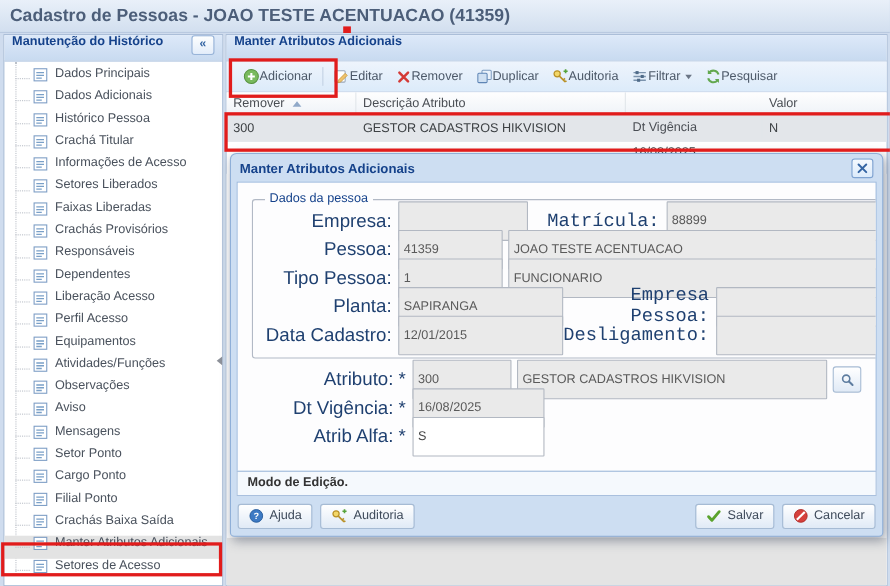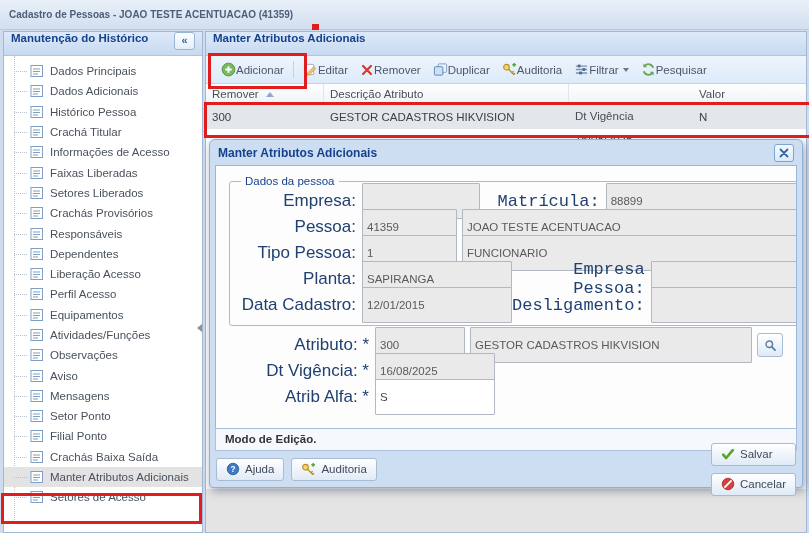--- a/index.html
+++ b/index.html
@@ -1,35 +1,35 @@
 <!DOCTYPE html>
 <html><head>
 <meta charset="utf-8">
 <style>
   html,body{margin:0;padding:0;width:809px;height:533px;overflow:hidden;
     font-family:"Liberation Sans",sans-serif;background:#cfdcee;position:relative;}
   
   .titlebar{position:absolute;left:0;top:0;width:809px;height:30px;box-sizing:border-box;
     background:linear-gradient(#e9f0f9,#d2dfef);border-bottom:1px solid #b9c9e0;
-    color:#4c5e79;font-weight:bold;font-size:10px;line-height:29px;padding-left:9px;}
+    color:#4c5e79;font-weight:bold;font-size:16px;line-height:29px;padding-left:9px;}
   
   .sidebar{position:absolute;left:3px;top:31px;width:200px;height:502px;box-sizing:border-box;
     border:1px solid #a3b8d4;background:#fff;display:flex;flex-direction:column;}
   .main{position:absolute;left:205px;top:31px;width:602px;height:502px;box-sizing:border-box;
     border:1px solid #a3b8d4;background:#fff;}
   .panel-hd{height:24px;flex:0 0 24px;background:linear-gradient(#dde9f9,#c8daf0);
     border-bottom:1px solid #aec4e0;display:flex;align-items:flex-start;padding:0 7px;
     color:#15428b;font-weight:bold;font-size:11.5px;box-sizing:border-box;}
   .collapse-btn{margin-left:auto;width:19px;height:16px;border:1px solid #98b4d8;border-radius:3px;
     background:linear-gradient(#fdfefe,#e3edfa);color:#3465a4;font-size:11px;line-height:14px;
     text-align:center;font-weight:bold;}
   
   .tree{flex:1;position:relative;padding-top:5px;overflow:hidden;}
   .tree-line{position:absolute;left:10px;top:0;bottom:10px;border-left:1px dotted #bcc1c9;}
-  .titem{height:20.3px;display:flex;align-items:center;padding-left:26px;position:relative;
+  .titem{height:20.3px;display:flex;padding-left:26px;position:relative;
     color:#49515c;font-size:11.5px;white-space:nowrap;}
   .titem::before{content:"";position:absolute;left:10px;top:50%;width:13px;border-top:1px dotted #bcc1c9;}
   .titem .nico{width:14px;height:14px;margin-right:6px;flex:0 0 14px;}
   .titem.selected{background:#e3e3e3;}
   
   .toolbar{height:28px;background:linear-gradient(#eef4fc,#dcebfa);border-bottom:1px solid #c2d3e8;
     display:flex;align-items:center;padding:0 9px;box-sizing:border-box;}
   .tbtn{display:flex;align-items:center;gap:0;color:#4c5868;font-size:11.5px;padding:0 6px;height:22px;}
   .tsep{width:1px;height:17px;background:#c3d2e4;margin:0 3px;}
   .caret-down{width:0;height:0;border-left:3px solid transparent;border-right:3px solid transparent;
@@ -51,21 +51,21 @@
     background:#cddef2;border:1px solid #8fafd8;border-radius:6px 6px 4px 4px;
     box-shadow:2px 3px 10px rgba(70,80,100,.5);padding:0 5px 5px;display:flex;flex-direction:column;z-index:40;}
   .dlg-hd{height:25px;display:flex;align-items:center;padding:0 3px;flex:0 0 25px;}
   .dlg-title{color:#15428b;font-weight:bold;font-size:12px;}
   .dlg-close{margin-left:auto;width:18px;height:16px;border:1px solid #7fa3d1;border-radius:3px;
     background:linear-gradient(#f4f9fe,#dcebfb);display:flex;align-items:center;justify-content:center;}
   .dlg-body{flex:1;background:#fdfdfe;border:1px solid #99b7dd;overflow:hidden;}
   .dlg-status{height:23px;background:#f5f9fd;border:1px solid #a9c0de;margin-top:-1px;
     font-size:11.5px;font-weight:bold;color:#333;line-height:21px;padding-left:9px;box-sizing:border-box;}
   .dlg-ft{height:31px;display:flex;align-items:center;gap:7px;padding:5px 1px 0;box-sizing:border-box;}
-  .right-group{margin-left:auto;display:flex;gap:7px;flex-direction:column;}
+  .right-group{margin-left:auto;display:flex;gap:7px;}
   .btn{height:23px;display:inline-flex;align-items:center;gap:5px;padding:0 9px;
     background:linear-gradient(#ffffff,#e0eaf6);border:1px solid #a6bbd4;border-radius:3px;
     font-size:11.5px;color:#3e4a5a;box-sizing:border-box;}
   
   .fieldset{margin:9px 13px 6px;border:1px solid #b2b9c5;border-radius:3px;padding:1px 8px 7px;}
   .fieldset legend{color:#15428b;font-size:11.5px;padding:0 4px;margin-left:3px;}
   .frow{display:flex;align-items:center;height:26px;}
   .frow.outer{padding:0 13px;}
   .flabel{color:#1f4070;font-size:17px;text-align:right;width:118px;margin-right:6px;flex:0 0 auto;}
   .frow.outer .flabel{width:140px;}
@@ -130,34 +130,34 @@
           <rect x="1" y="1.5" width="11.5" height="11" fill="#fff" stroke="#7f9fc6"></rect>
           <path d="M3 5h7M3 7.5h7M3 10h5" stroke="#7aa0c8" stroke-width="1.2" fill="none"></path>
         </svg>
         <span>Informações de Acesso</span>
       </div>
     <div class="titem">
         <svg class="nico" viewBox="0 0 14 14">
           <rect x="1" y="1.5" width="11.5" height="11" fill="#fff" stroke="#7f9fc6"></rect>
           <path d="M3 5h7M3 7.5h7M3 10h5" stroke="#7aa0c8" stroke-width="1.2" fill="none"></path>
         </svg>
+        <span>Setores Liberados</span>
+      </div>
+    <div class="titem">
+        <svg class="nico" viewBox="0 0 14 14">
+          <rect x="1" y="1.5" width="11.5" height="11" fill="#fff" stroke="#7f9fc6"></rect>
+          <path d="M3 5h7M3 7.5h7M3 10h5" stroke="#7aa0c8" stroke-width="1.2" fill="none"></path>
+        </svg>
         <span>Faixas Liberadas</span>
       </div>
     <div class="titem">
         <svg class="nico" viewBox="0 0 14 14">
           <rect x="1" y="1.5" width="11.5" height="11" fill="#fff" stroke="#7f9fc6"></rect>
           <path d="M3 5h7M3 7.5h7M3 10h5" stroke="#7aa0c8" stroke-width="1.2" fill="none"></path>
         </svg>
-        <span>Setores Liberados</span>
-      </div>
-    <div class="titem">
-        <svg class="nico" viewBox="0 0 14 14">
-          <rect x="1" y="1.5" width="11.5" height="11" fill="#fff" stroke="#7f9fc6"></rect>
-          <path d="M3 5h7M3 7.5h7M3 10h5" stroke="#7aa0c8" stroke-width="1.2" fill="none"></path>
-        </svg>
         <span>Crachás Provisórios</span>
       </div>
     <div class="titem">
         <svg class="nico" viewBox="0 0 14 14">
           <rect x="1" y="1.5" width="11.5" height="11" fill="#fff" stroke="#7f9fc6"></rect>
           <path d="M3 5h7M3 7.5h7M3 10h5" stroke="#7aa0c8" stroke-width="1.2" fill="none"></path>
         </svg>
         <span>Responsáveis</span>
       </div>
     <div class="titem">
@@ -215,20 +215,27 @@
           <path d="M3 5h7M3 7.5h7M3 10h5" stroke="#7aa0c8" stroke-width="1.2" fill="none"></path>
         </svg>
         <span>Mensagens</span>
       </div>
     <div class="titem">
         <svg class="nico" viewBox="0 0 14 14">
           <rect x="1" y="1.5" width="11.5" height="11" fill="#fff" stroke="#7f9fc6"></rect>
           <path d="M3 5h7M3 7.5h7M3 10h5" stroke="#7aa0c8" stroke-width="1.2" fill="none"></path>
         </svg>
         <span>Setor Ponto</span>
+      </div>
+    <div class="titem">
+        <svg class="nico" viewBox="0 0 14 14">
+          <rect x="1" y="1.5" width="11.5" height="11" fill="#fff" stroke="#7f9fc6"></rect>
+          <path d="M3 5h7M3 7.5h7M3 10h5" stroke="#7aa0c8" stroke-width="1.2" fill="none"></path>
+        </svg>
+        <span>Cargo Ponto</span>
       </div>
     <div class="titem">
         <svg class="nico" viewBox="0 0 14 14">
           <rect x="1" y="1.5" width="11.5" height="11" fill="#fff" stroke="#7f9fc6"></rect>
           <path d="M3 5h7M3 7.5h7M3 10h5" stroke="#7aa0c8" stroke-width="1.2" fill="none"></path>
         </svg>
         <span>Filial Ponto</span>
       </div>
     <div class="titem">
         <svg class="nico" viewBox="0 0 14 14">

